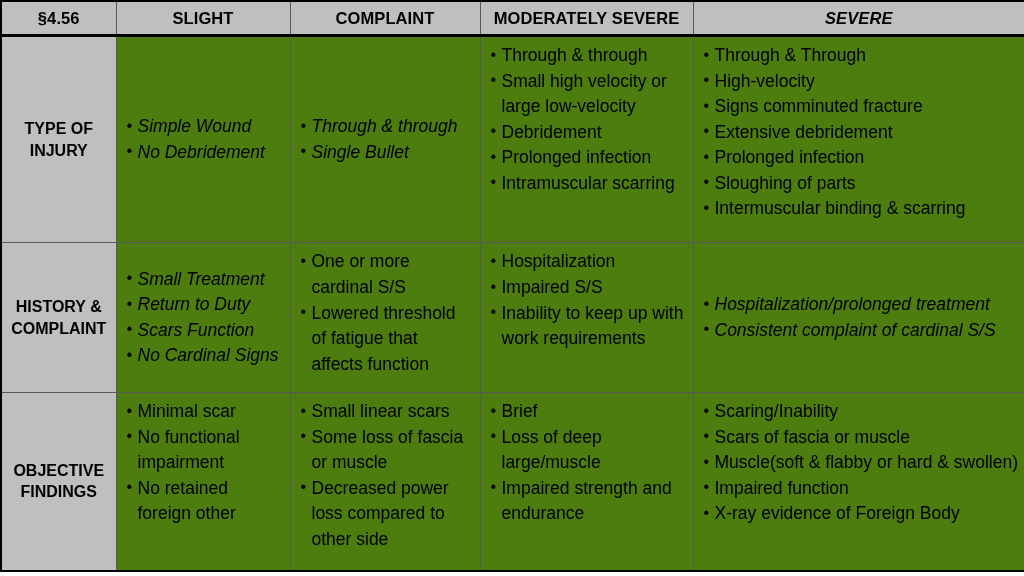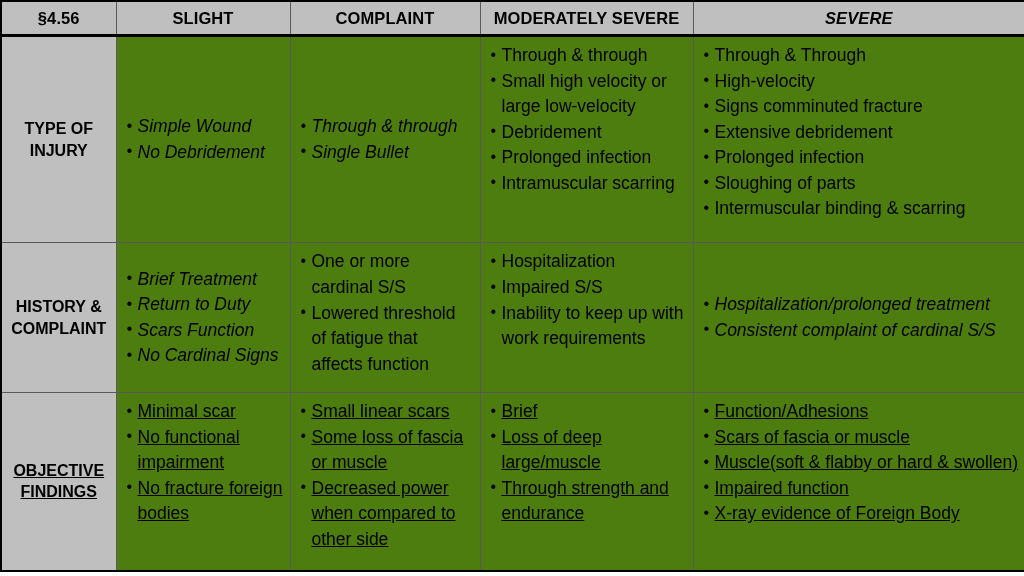--- a/index.html
+++ b/index.html
@@ -71,21 +71,20 @@
     padding: 0 3px;
   }
   tbody td.cell-body {
     background: #4d7c0f;
   }
   tbody td.cell-last {
     border-right: 2px solid #000000;
   }
   tbody tr.last-row td {
     border-bottom: 2px solid #000000;
-    text-decoration: underline;
   }
 
   ul.bullets {
     list-style: none;
     margin: 0;
     padding: 0 6px 0 10px;
   }
   ul.bullets li {
     position: relative;
     padding-left: 11px;
@@ -170,21 +169,21 @@
         </td>
       </tr>
 
       <tr>
         <td class="row-label">
           <span class="row-label-text">HISTORY &amp;</span>
           <span class="row-label-text">COMPLAINT</span>
         </td>
         <td class="cell-body va-mid">
           <ul class="bullets">
-            <li>Brief Treatment</li>
+            <li>Small Treatment</li>
             <li>Return to Duty</li>
             <li>Scars Function</li>
             <li>No Cardinal Signs</li>
           </ul>
         </td>
         <td class="cell-body va-top">
           <ul class="bullets">
             <li>One or more cardinal S/S</li>
             <li>Lowered threshold of fatigue that affects function</li>
           </ul>
@@ -206,40 +205,40 @@
 
       <tr class="last-row">
         <td class="row-label">
           <span class="row-label-text">OBJECTIVE</span>
           <span class="row-label-text">FINDINGS</span>
         </td>
         <td class="cell-body va-top">
           <ul class="bullets">
             <li>Minimal scar</li>
             <li>No functional impairment</li>
-            <li>No fracture foreign bodies</li>
+            <li>No retained foreign other</li>
           </ul>
         </td>
         <td class="cell-body va-top">
           <ul class="bullets">
             <li>Small linear scars</li>
             <li>Some loss of fascia or muscle</li>
-            <li>Decreased power when compared to other side</li>
+            <li>Decreased power loss compared to other side</li>
           </ul>
         </td>
         <td class="cell-body va-top">
           <ul class="bullets">
             <li>Brief</li>
             <li>Loss of deep large/muscle</li>
-            <li>Through strength and endurance</li>
+            <li>Impaired strength and endurance</li>
           </ul>
         </td>
         <td class="cell-body va-top cell-last">
           <ul class="bullets">
-            <li>Function/Adhesions</li>
+            <li>Scaring/Inability</li>
             <li>Scars of fascia or muscle</li>
             <li>Muscle(soft &amp; flabby or hard &amp; swollen)</li>
             <li>Impaired function</li>
             <li>X-ray evidence of Foreign Body</li>
           </ul>
         </td>
       </tr>
 
     </tbody>
   </table>

